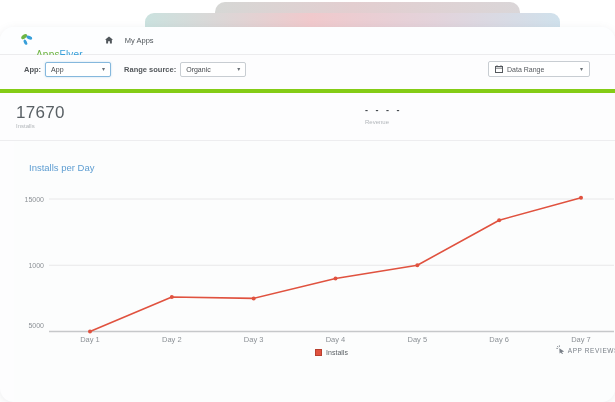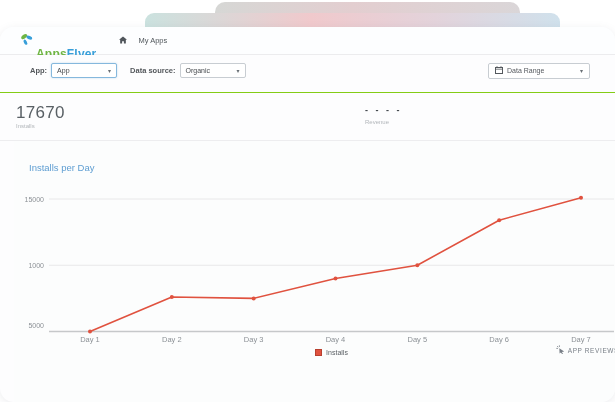--- a/index.html
+++ b/index.html
@@ -16,30 +16,30 @@
     background:linear-gradient(90deg,#cbe2df 0%,#f0c9cc 40%,#e3d3db 70%,#d0e1ec 100%); }
 
   .main-card { position:absolute; left:0; top:27px; width:615px; height:375px;
     background:#fdfdfe; border-radius:14px; box-shadow:0 2px 8px rgba(120,130,140,.14);
     overflow:hidden; }
 
   
   .app-header { position:absolute; left:0; top:0; width:100%; height:28px;
     border-bottom:1px solid #ececee; background:#fdfeff; display:flex; align-items:center; }
   .logo { display:flex; align-items:center; margin-left:20px; gap:2px; cursor:pointer; }
-  .logo-text { font-size:12px; font-weight:bold; letter-spacing:.2px;margin-top:27px; }
+  .logo-text { font-size:10px; font-weight:normal; letter-spacing:.2px;margin-top:27px; }
   .logo-green { color:#6fb543; }
   .logo-blue  { color:#389fd9; }
   .nav-item { display:flex; align-items:center; gap:12px; margin-left:22px;
     font-size:7.5px; color:#50565b; cursor:pointer; }
 
   
   .filter-bar { position:absolute; left:0; top:28px; width:100%; height:38px;
-    border-bottom:1px solid #84cc16; display:flex; align-items:center;
-    padding:0 25px 6px 30px; background:#fdfdfe; }
+    border-bottom:4px solid #84cc16; display:flex; align-items:center;
+    padding:0 25px 6px 24px; background:#fdfdfe; }
   .filter-label { font-size:7.5px; font-weight:bold; color:#53575b; margin-right:4px; white-space:nowrap; }
   .select-box { height:15px; border-radius:2px; background:#fff; display:flex;
     align-items:center; justify-content:space-between; padding:0 5px;
     font-size:7px; color:#45494d; cursor:pointer; }
   .select-app   { width:66px; border:1px solid #85b8dd; box-shadow:0 0 2px rgba(133,184,221,.5); }
   .select-media { width:66px; border:1px solid #c8cdd2; margin-right:0; }
   .gap { width:13px; }
   .spacer { flex:1; }
   .caret { font-size:6px; color:#6a7076; line-height:1; }
   .btn-range { height:16px; width:102px; border:1px solid #c8cdd2; border-radius:2px;
@@ -99,21 +99,21 @@
       </div>
     </div>
 
     <div class="filter-bar">
       <span class="filter-label">App:</span>
       <div class="select-box select-app">
         <span>App</span>
         <span class="caret">▾</span>
       </div>
       <div class="gap"></div>
-      <span class="filter-label">Data source:</span>
+      <span class="filter-label">Range source:</span>
       <div class="select-box select-media">
         <span>Organic</span>
         <span class="caret">▾</span>
       </div>
       <div class="spacer"></div>
       <div class="btn-range">
         <span>
           <svg width="8" height="8" viewBox="0 0 8 8">
             <rect x="0.5" y="1.5" width="7" height="6" fill="none" stroke="#55595e" stroke-width="1"></rect>
             <line x1="2" y1="0.3" x2="2" y2="2" stroke="#55595e" stroke-width="1"></line>

